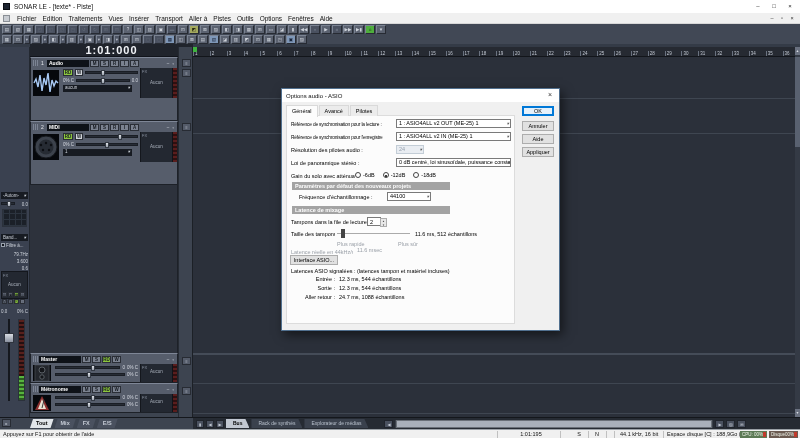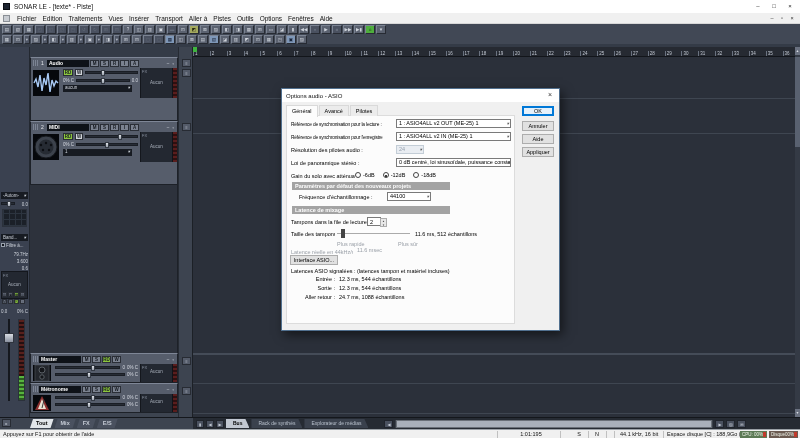--- a/index.html
+++ b/index.html
@@ -252,20 +252,21 @@
       <span class="tbtn">▥</span>
       <span class="tbtn">◩</span>
       <span class="tbtn">⊡</span>
       <span class="tbtn">▦</span>
       <span class="tbtn">◳</span>
       <span class="tbtn" data-state="blue">▣</span>
       <span class="tbtn">▨</span>
     </div>
 
   <div class="topstrip"></div>
+  <div class="timedisp">1:01:000</div>
   <div class="ruler">
 
   <span class="measure">1</span>
       <span class="measure">2</span>
       <span class="measure">3</span>
       <span class="measure">4</span>
       <span class="measure">5</span>
       <span class="measure">6</span>
       <span class="measure">7</span>
       <span class="measure">8</span>

